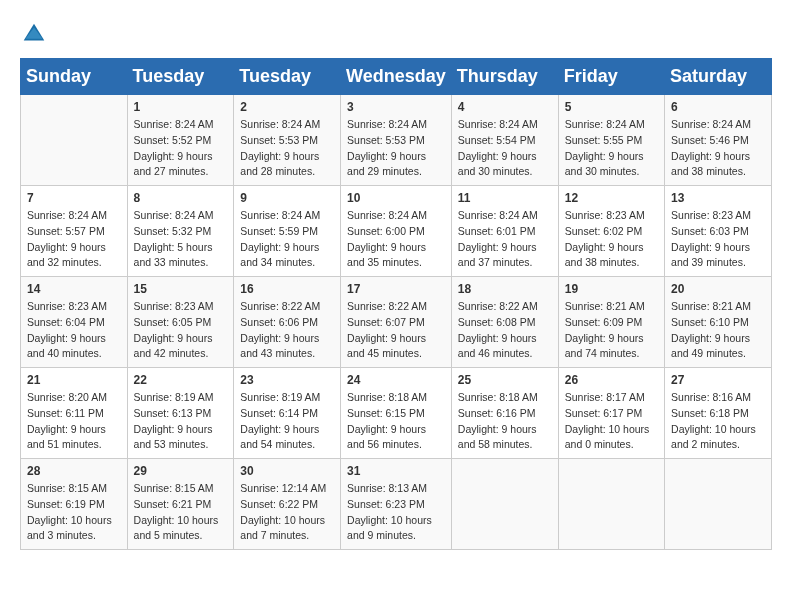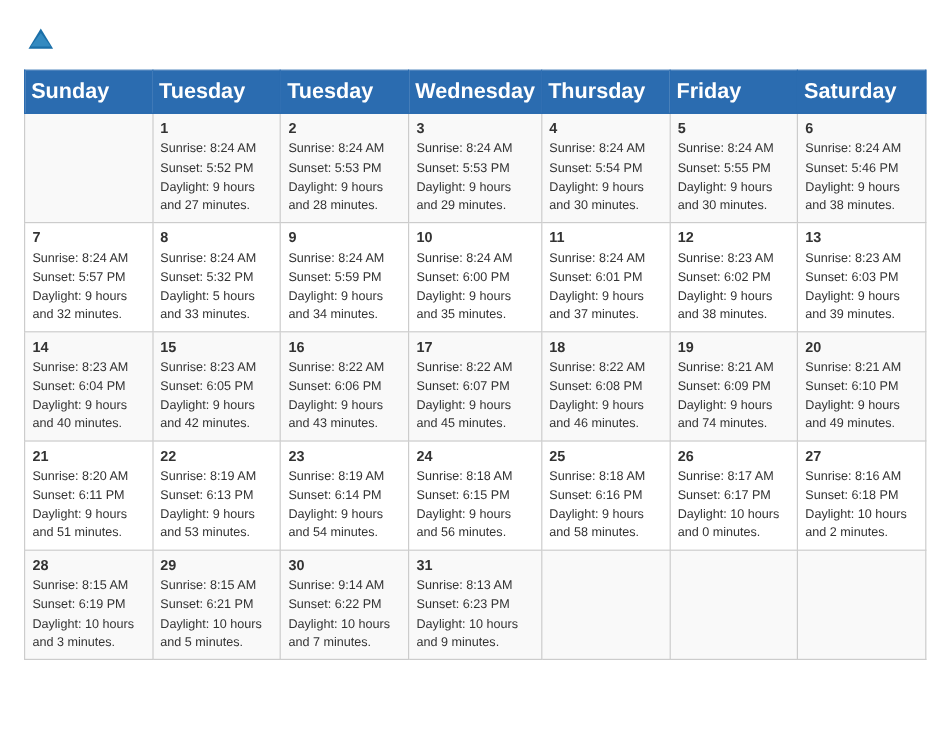--- a/index.html
+++ b/index.html
@@ -366,21 +366,21 @@
           <span class="day-number">29</span>
           <div class="day-info">
             <span>Sunrise: 8:15 AM</span><br>
             <span>Sunset: 6:21 PM</span><br>
             <span>Daylight: 10 hours and 5 minutes.</span>
           </div>
         </td>
         <td>
           <span class="day-number">30</span>
           <div class="day-info">
-            <span>Sunrise: 9:14 AM</span><br>
+            <span>Sunrise: 12:14 AM</span><br>
             <span>Sunset: 6:22 PM</span><br>
             <span>Daylight: 10 hours and 7 minutes.</span>
           </div>
         </td>
         <td>
           <span class="day-number">31</span>
           <div class="day-info">
             <span>Sunrise: 8:13 AM</span><br>
             <span>Sunset: 6:23 PM</span><br>
             <span>Daylight: 10 hours and 9 minutes.</span>

